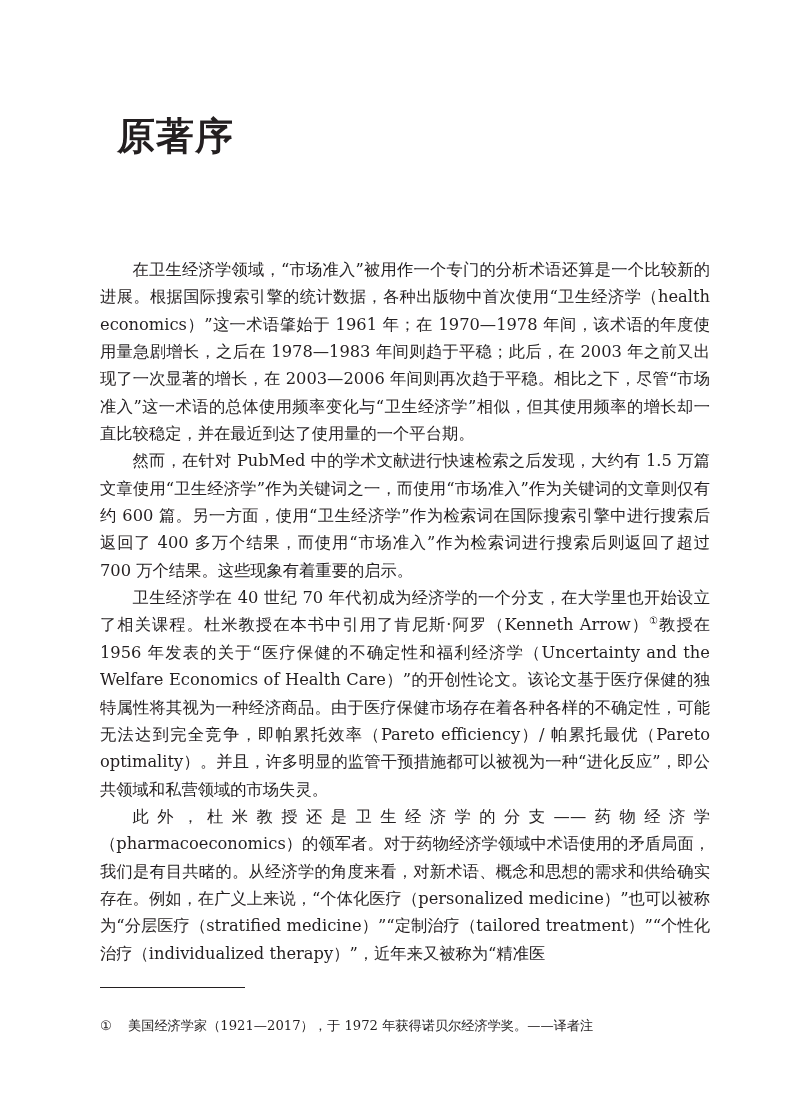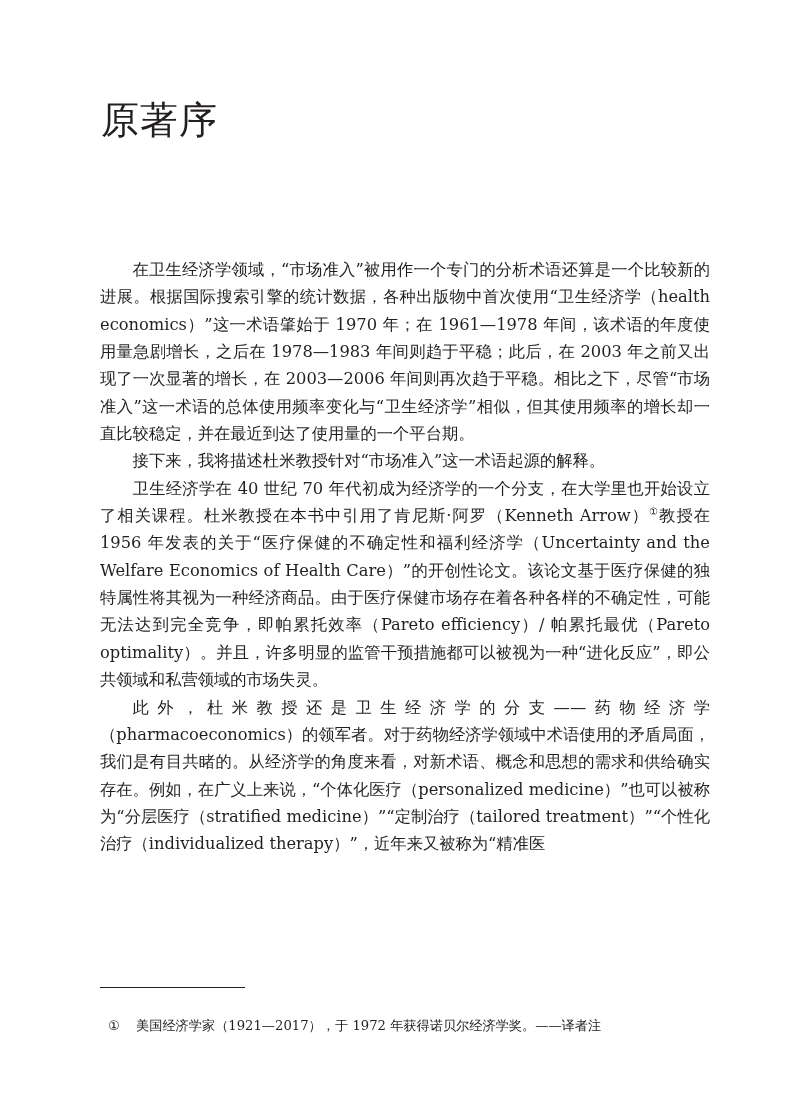--- a/index.html
+++ b/index.html
@@ -11,23 +11,23 @@
       width: 800px;
       height: 1114px;
       position: relative;
       overflow: hidden;
       color: #231f20;
     }
     .title {
       position: absolute;
       left: 101px;
       top: 96px;
-      margin: 0;
+      margin: 16px;
       font-family: "DejaVu Sans", sans-serif;
-      font-weight: normal;
+      font-weight: bold;
       font-size: 38px;
       line-height: 48px;
       letter-spacing: 1px;
       color: #231f20;
     }
     .body-text {
       position: absolute;
       left: 100px;
       top: 256px;
       width: 610px;
@@ -50,41 +50,41 @@
     .footnote-rule {
       position: absolute;
       left: 100px;
       top: 987px;
       width: 145px;
       height: 0;
       border-top: 1.3px solid #231f20;
     }
     .footnote {
       position: absolute;
-      left: 108px;
+      left: 100px;
       top: 1016px;
       width: 610px;
       font-family: "DejaVu Serif", serif;
       font-size: 13.2px;
       line-height: 20px;
       color: #231f20;
     }
     .footnote .fn-mark {
       display: inline-block;
       width: 28px;
     }
   </style>
 </head>
 <body>
 
 <h1 class="title">原著序</h1>
 
 <div class="body-text">
-  <p>在卫生经济学领域，“市场准入”被用作一个专门的分析术语还算是一个比较新的进展。根据国际搜索引擎的统计数据，各种出版物中首次使用“卫生经济学（health economics）”这一术语肇始于 1970 年；在 1961—1978 年间，该术语的年度使用量急剧增长，之后在 1978—1983 年间则趋于平稳；此后，在 2003 年之前又出现了一次显著的增长，在 2003—2006 年间则再次趋于平稳。相比之下，尽管“市场准入”这一术语的总体使用频率变化与“卫生经济学”相似，但其使用频率的增长却一直比较稳定，并在最近到达了使用量的一个平台期。</p>
-  <p>接下来，我将描述杜米教授针对“市场准入”这一术语起源的解释。</p>
+  <p>在卫生经济学领域，“市场准入”被用作一个专门的分析术语还算是一个比较新的进展。根据国际搜索引擎的统计数据，各种出版物中首次使用“卫生经济学（health economics）”这一术语肇始于 1961 年；在 1970—1978 年间，该术语的年度使用量急剧增长，之后在 1978—1983 年间则趋于平稳；此后，在 2003 年之前又出现了一次显著的增长，在 2003—2006 年间则再次趋于平稳。相比之下，尽管“市场准入”这一术语的总体使用频率变化与“卫生经济学”相似，但其使用频率的增长却一直比较稳定，并在最近到达了使用量的一个平台期。</p>
+  <p>然而，在针对 PubMed 中的学术文献进行快速检索之后发现，大约有 1.5 万篇文章使用“卫生经济学”作为关键词之一，而使用“市场准入”作为关键词的文章则仅有约 600 篇。另一方面，使用“卫生经济学”作为检索词在国际搜索引擎中进行搜索后返回了 400 多万个结果，而使用“市场准入”作为检索词进行搜索后则返回了超过 700 万个结果。这些现象有着重要的启示。</p>
   <p><span>卫生经济学在 40 世纪 70 年代初成为经济学的一个分支，在大学里也开始设立了相关课程。杜米教授在本书中引用了肯尼斯·阿罗（Kenneth Arrow）</span><sup class="fnref">①</sup><span>教授在 1956 年发表的关于“医疗保健的不确定性和福利经济学（Uncertainty and the Welfare Economics of Health Care）”的开创性论文。该论文基于医疗保健的独特属性将其视为一种经济商品。由于医疗保健市场存在着各种各样的不确定性，可能无法达到完全竞争，即帕累托效率（Pareto efficiency）/ 帕累托最优（Pareto optimality）。并且，许多明显的监管干预措施都可以被视为一种“进化反应”，即公共领域和私营领域的市场失灵。</span></p>
   <p>此外，杜米教授还是卫生经济学的分支——药物经济学（pharmacoeconomics）的领军者。对于药物经济学领域中术语使用的矛盾局面，我们是有目共睹的。从经济学的角度来看，对新术语、概念和思想的需求和供给确实存在。例如，在广义上来说，“个体化医疗（personalized medicine）”也可以被称为“分层医疗（stratified medicine）”“定制治疗（tailored treatment）”“个性化治疗（individualized therapy）”，近年来又被称为“精准医</p>
 </div>
 
 <div class="footnote-rule"></div>
 
 <div class="footnote">
   <span class="fn-mark">①</span><span>美国经济学家（1921—2017），于 1972 年获得诺贝尔经济学奖。——译者注</span>
 </div>
 

